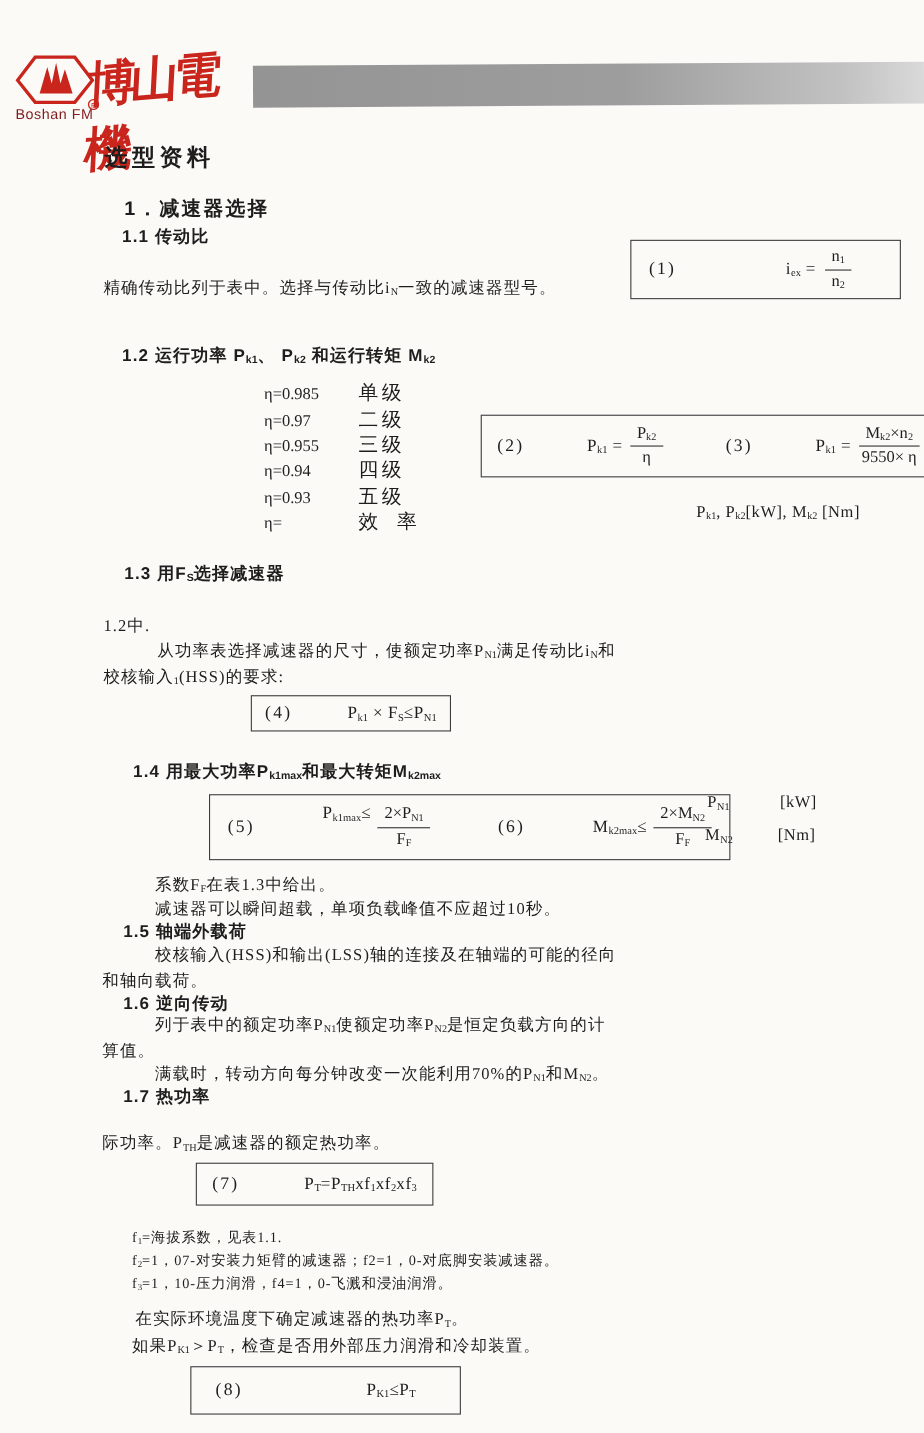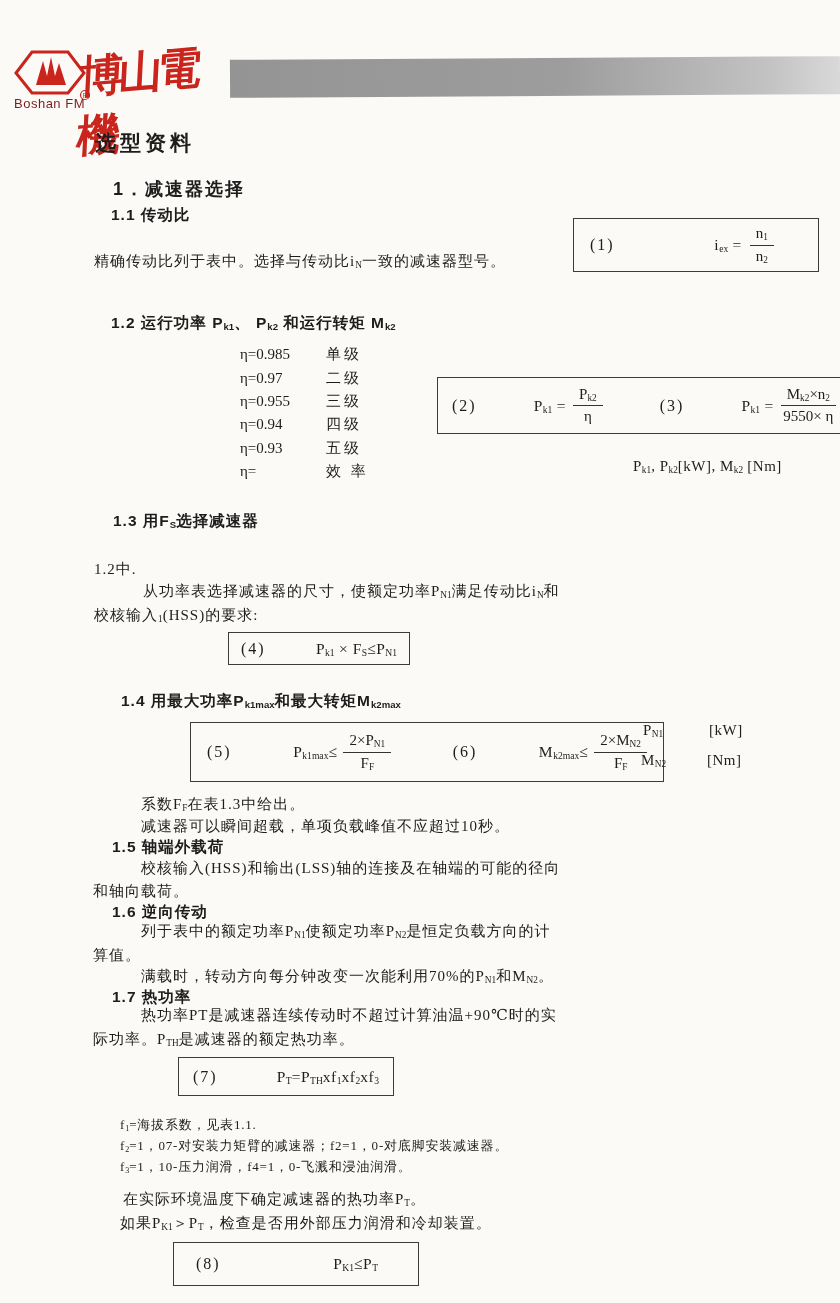--- a/index.html
+++ b/index.html
@@ -11,21 +11,21 @@
   .h-sec{font-family:"Liberation Sans","DejaVu Sans",sans-serif;font-weight:bold;font-size:18px;letter-spacing:2px;}
   .h-sub{font-family:"Liberation Sans","DejaVu Sans",sans-serif;font-weight:bold;font-size:15.5px;letter-spacing:1px;}
   sub{font-size:0.62em;vertical-align:-0.22em;line-height:0;letter-spacing:0;}
   .fbox{position:absolute;border:1.6px solid #3c3c3c;display:flex;align-items:center;}
   .flabel{font-size:16px;letter-spacing:2px;}
   .expr{font-size:15.5px;letter-spacing:0.5px;}
   .frac{display:inline-flex;flex-direction:column;align-items:center;font-size:15px;line-height:1.3;}
   .frac .num{border-bottom:1.3px solid #333;padding:0 6px 1px;}
   .frac .den{padding-top:1px;}
   .eta{display:inline-block;width:86px;font-size:15px;}
-  .lvl{font-size:15px;letter-spacing:3px;}
+  .lvl{font-size:18px;letter-spacing:3px;font-family:Liberation Mono, monospace;}
   .note{font-size:13px;letter-spacing:0.8px;}
   .graybar{position:absolute;left:230px;top:58px;width:610px;height:38px;
            background:linear-gradient(90deg,#949494 0%,#9d9d9d 55%,#c2c2c2 88%,#d9d9d9 100%);
            transform:rotate(-0.35deg);}
   .logo{position:absolute;left:12px;top:46px;width:220px;height:72px;}
   .logo-en{position:absolute;left:2px;top:50px;font-size:13px;color:#7f1d1d;
            font-family:"Liberation Sans","DejaVu Sans",sans-serif;letter-spacing:0.5px;}
   .logo-cn{position:absolute;left:66px;top:-4px;font-size:44px;font-weight:bold;color:#c9251c;
            letter-spacing:-5px;transform:rotate(-5deg) skewX(-8deg);font-family:"Liberation Serif",serif;}
   .units{font-size:15px;letter-spacing:0.5px;}
@@ -102,21 +102,21 @@
 
   <div class="fbox" style="left:228px;top:632px;width:156px;height:31px;padding:0 12px;justify-content:space-between">
     <span class="flabel">(4)</span>
     <span class="expr"><span>P</span><sub>k1</sub><span> × F</span><sub>S</sub><span>≤P</span><sub>N1</sub></span>
   </div>
 
   <div class="t h-sub" style="left:121px;top:691px"><span>1.4 用最大功率P</span><sub>k1max</sub><span>和最大转矩M</span><sub>k2max</sub></div>
 
   <div class="fbox" style="left:190px;top:722px;width:440px;height:58px;padding:0 16px;justify-content:space-between">
     <span class="flabel">(5)</span>
-    <span style="display:inline-flex;align-items:center;gap:6px">
+    <span style="display:inline-flex;align-items:flex-start;gap:6px">
       <span class="expr"><span>P</span><sub>k1max</sub><span>≤</span></span>
       <span class="frac">
         <span class="num"><span>2×P</span><sub>N1</sub></span>
         <span class="den"><span>F</span><sub>F</sub></span>
       </span>
     </span>
     <span class="flabel">(6)</span>
     <span style="display:inline-flex;align-items:center;gap:6px">
       <span class="expr"><span>M</span><sub>k2max</sub><span>≤</span></span>
       <span class="frac">
@@ -139,21 +139,20 @@
   <div class="t h-sub" style="left:112px;top:837px">1.5 轴端外载荷</div>
   <div class="t body" style="left:141px;top:859px"><span>校核输入(HSS)和输出(LSS)轴的连接及在轴端的可能的径向</span></div>
   <div class="t body" style="left:93px;top:882px"><span>和轴向载荷。</span></div>
 
   <div class="t h-sub" style="left:112px;top:902px">1.6 逆向传动</div>
   <div class="t body" style="left:141px;top:922px"><span>列于表中的额定功率P</span><sub>N1</sub><span>使额定功率P</span><sub>N2</sub><span>是恒定负载方向的计</span></div>
   <div class="t body" style="left:93px;top:946px"><span>算值。</span></div>
   <div class="t body" style="left:141px;top:967px"><span>满载时，转动方向每分钟改变一次能利用70%的P</span><sub>N1</sub><span>和M</span><sub>N2</sub><span>。</span></div>
 
   <div class="t h-sub" style="left:112px;top:987px">1.7 热功率</div>
-  <div class="t body" style="left:141px;top:1006px"><span>热功率PT是减速器连续传动时不超过计算油温+90℃时的实</span></div>
   <div class="t body" style="left:93px;top:1030px"><span>际功率。P</span><sub>TH</sub><span>是减速器的额定热功率。</span></div>
 
   <div class="fbox" style="left:178px;top:1057px;width:186px;height:37px;padding:0 14px;justify-content:space-between">
     <span class="flabel">(7)</span>
     <span class="expr"><span>P</span><sub>T</sub><span>=P</span><sub>TH</sub><span>xf</span><sub>1</sub><span>xf</span><sub>2</sub><span>xf</span><sub>3</sub></span>
   </div>
 
   <div class="t note" style="left:120px;top:1116px"><span>f</span><sub>1</sub><span>=海拔系数，见表1.1.</span></div>
   <div class="t note" style="left:120px;top:1137px"><span>f</span><sub>2</sub><span>=1，07-对安装力矩臂的减速器；f2=1，0-对底脚安装减速器。</span></div>
   <div class="t note" style="left:120px;top:1158px"><span>f</span><sub>3</sub><span>=1，10-压力润滑，f4=1，0-飞溅和浸油润滑。</span></div>

